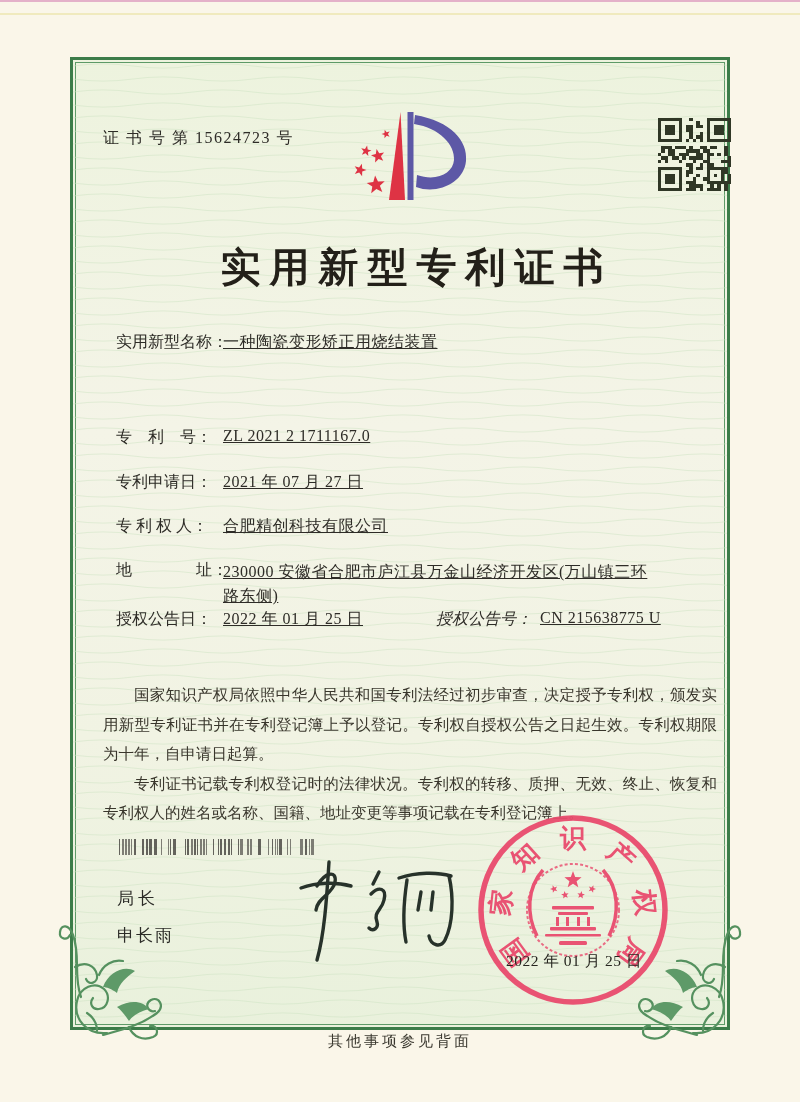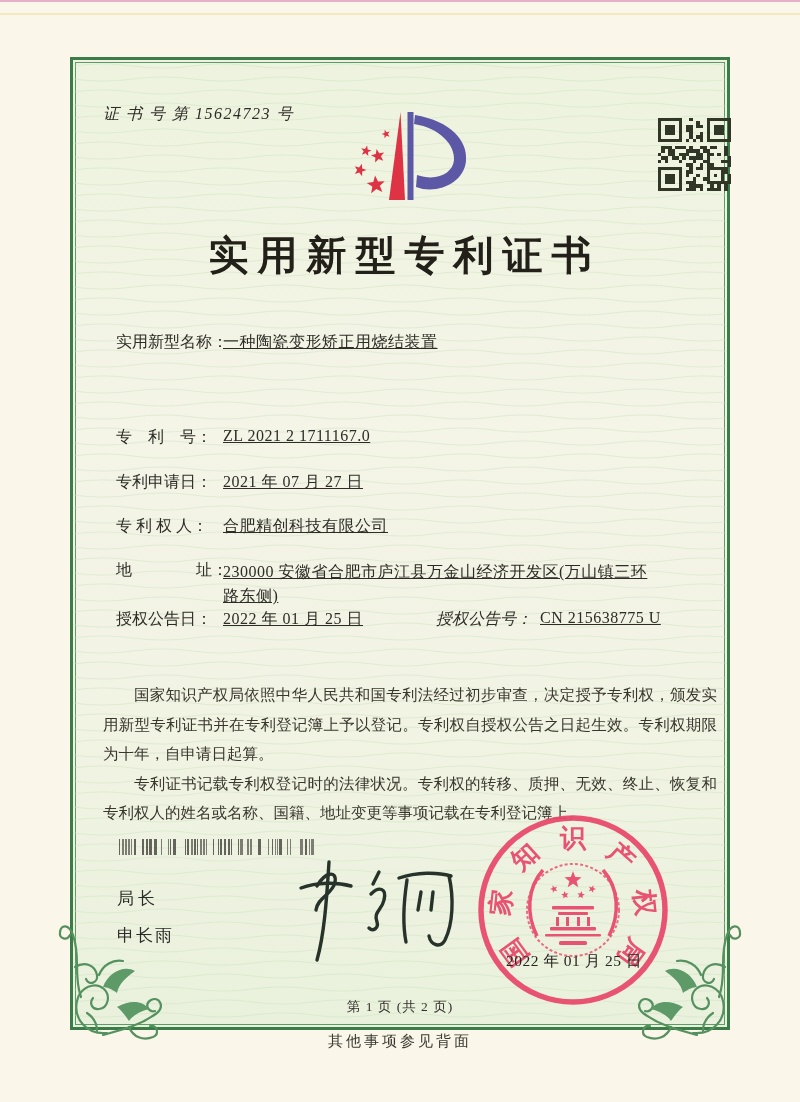--- a/index.html
+++ b/index.html
@@ -14,26 +14,26 @@
     position:absolute;left:70px;top:57px;width:654px;height:967px;
     border:3px solid #3c7c49;
     background:linear-gradient(180deg,#edf3de 0%,#f4f4e7 38%,#f1f3e3 70%,#e9f1dc 100%);
   }
   .frame::before{
     content:"";position:absolute;inset:2px;border:1px solid #5d9a67;pointer-events:none;
   }
   .guilloche{position:absolute;left:0;top:0;width:654px;height:967px;}
   .ornaments{position:absolute;left:0;top:0;width:654px;height:967px;overflow:visible;pointer-events:none;}
   .cert-no{
-    position:absolute;left:30px;top:44px;font-size:16px;letter-spacing:1.5px;color:#2e2c27;font-style:italic;
+    position:absolute;left:30px;top:68px;font-size:16px;letter-spacing:1.5px;color:#2e2c27;
   }
   .logo{position:absolute;left:258px;top:47px;width:144px;height:104px;}
   .qr{position:absolute;left:585px;top:58px;width:73px;height:73px;}
   .title{
-    position:absolute;left:0;top:168px;width:654px;margin:0;text-align:center;
+    position:absolute;left:0;top:168px;width:654px;margin:12px;text-align:center;
     font-size:40px;font-weight:700;letter-spacing:9px;color:#232019;text-indent:9px;
   }
   .field{position:absolute;left:43px;font-size:16px;color:#2e2c27;white-space:nowrap;}
   .field .lbl{display:inline-block;width:107px;white-space:nowrap;vertical-align:top;}
   .field .val{display:inline-block;vertical-align:top;letter-spacing:.5px;text-decoration:underline;}
   .field-addr .val{width:430px;white-space:normal;word-break:break-all;line-height:24px;}
   .grant2{position:absolute;left:320px;top:0;}
   .grant2 .lbl{width:104px;font-style:italic;}
   .paras{position:absolute;left:30px;top:581px;width:614px;color:#39362c;margin-top:39px;}
   .paras p{margin:0;font-size:15.5px;line-height:29.5px;text-indent:2em;text-align:justify;}
@@ -519,16 +519,15 @@
             <rect x="14" y="7" width="3" height="9"></rect>
             <rect x="-23" y="17" width="46" height="3.5" rx="1"></rect>
             <rect x="-28" y="24" width="56" height="2.5" rx="1"></rect>
             <rect x="-14" y="31" width="28" height="4" rx="1.5"></rect>
           </g>
         </g>
     </svg>
   </div>
   <div class="seal-date">2022 年 01 月 25 日</div>
 
-  <div class="page-footer">第 1 页 (共 2 页)</div>
 </div>
 
 <div class="back-note">其他事项参见背面</div>
 
 </body></html>

